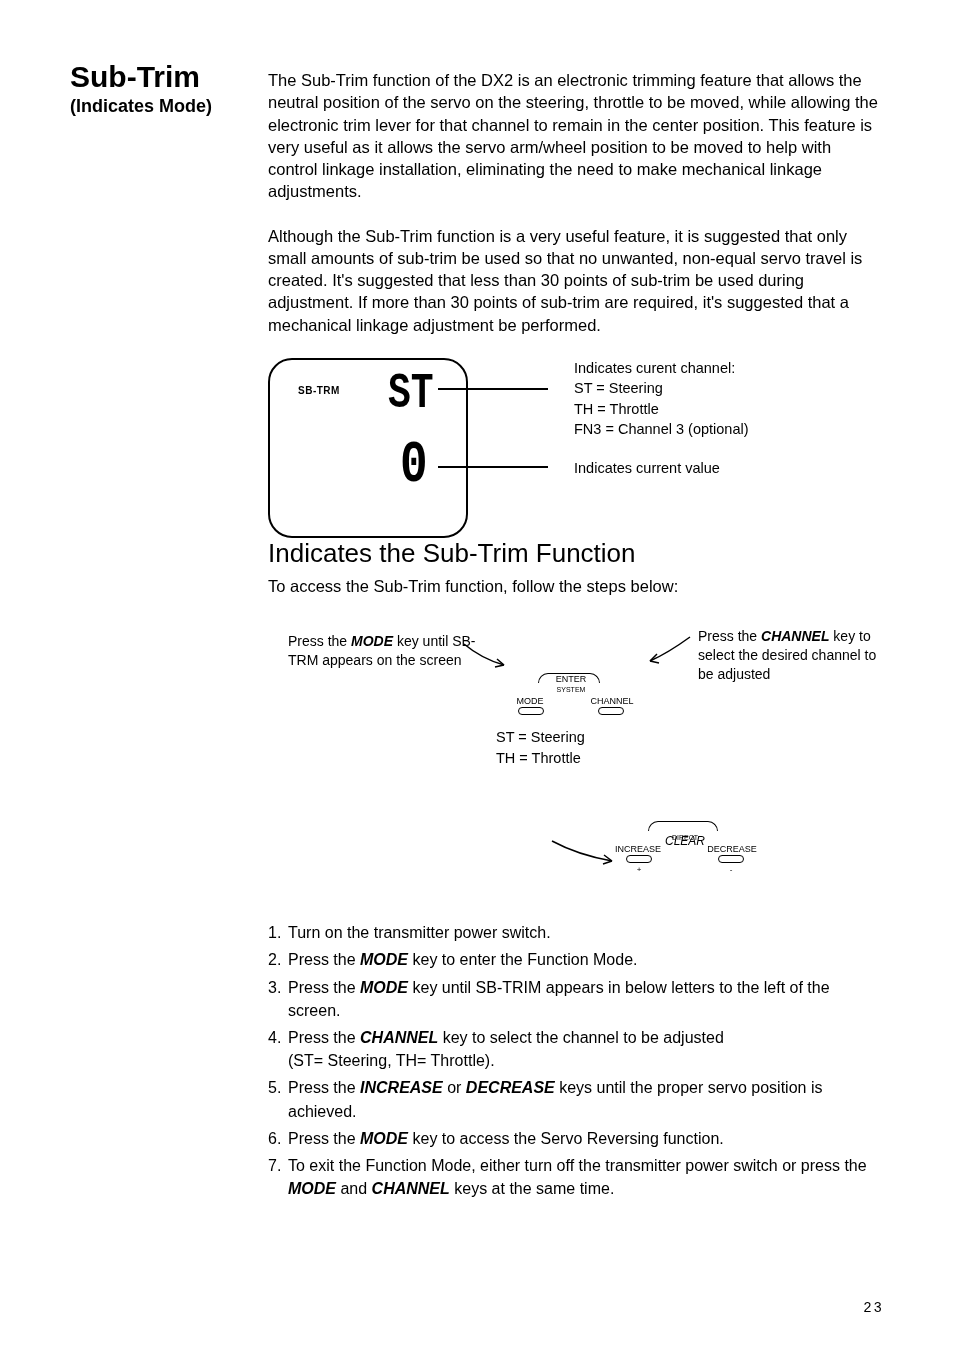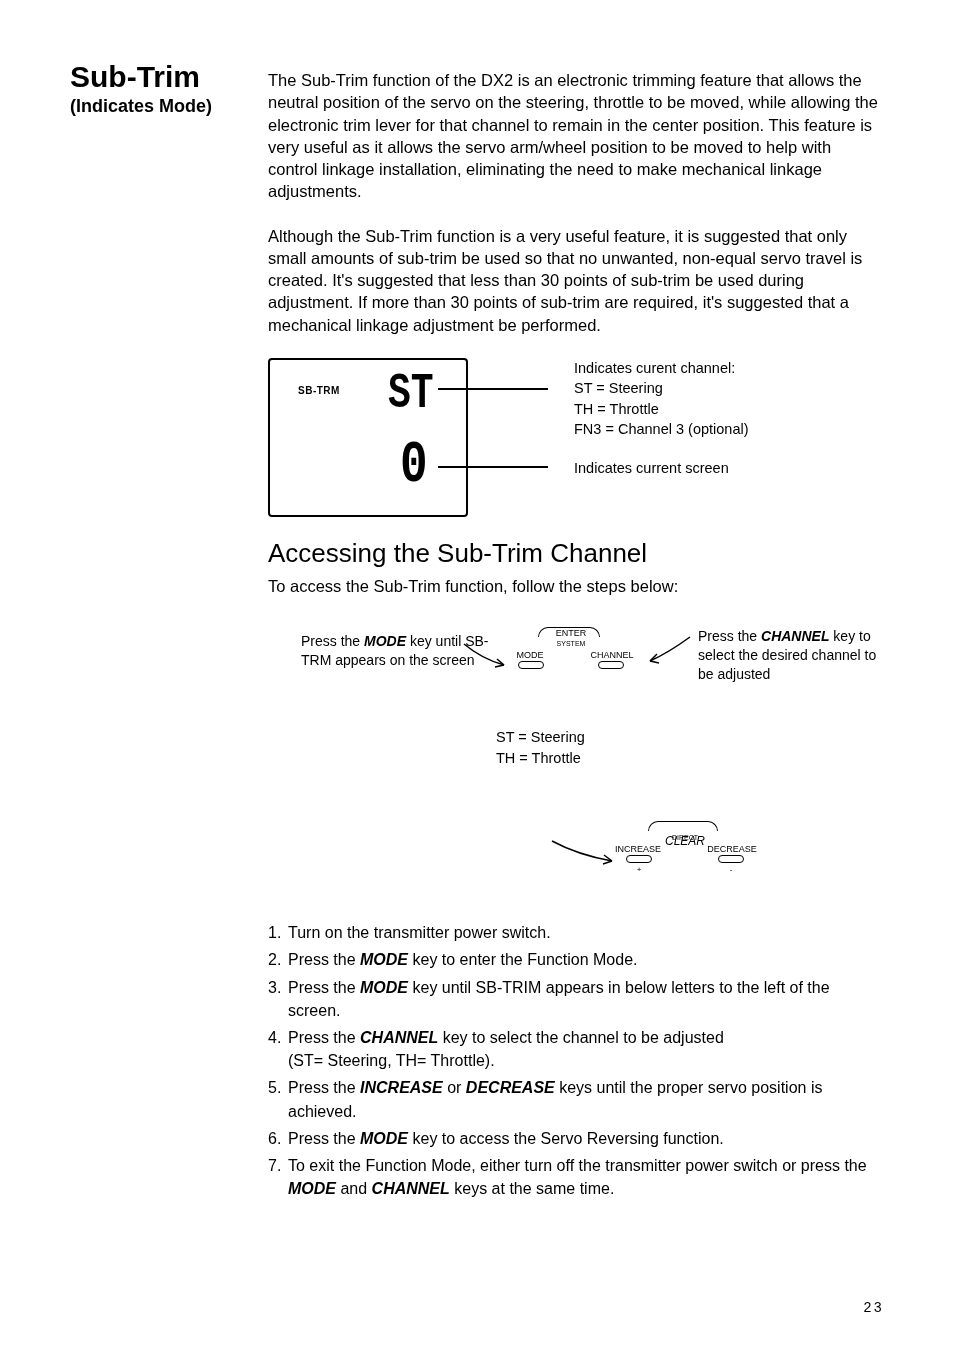--- a/index.html
+++ b/index.html
@@ -34,37 +34,37 @@
   .steps .step { display: flex; margin-bottom: 4px; }
   .steps .num { flex: 0 0 20px; }
   .steps .txt { flex: 1; }
   .bi { font-weight: bold; font-style: italic; }
   .page-num { position: absolute; bottom: 40px; right: 70px; font-family: Liberation Mono, monospace; font-size: 14px; letter-spacing:2px;}
 
   
   .lcd-wrap { position: relative; height: 160px; margin: 6px 0 0 0;}
   .lcd {
     position: absolute; left: 0; top: 0;
-    width: 200px; height: 159px;
+    width: 200px; height: 180px;
     border: 2.5px solid #000;
-    border-radius: 4px;
+    border-radius: 24px;
   }
   .lcd-label { position: absolute; left: 28px; top: 24px; font-size: 10px; font-weight: bold; letter-spacing:0.5px;}
   .seg-st { position: absolute; left: 118px; top: 8px; font-size: 38px; font-weight:bold; font-family: "Courier New", monospace; transform: scaleY(1.3); }
   .seg-0  { position: absolute; left: 130px; top: 74px; font-size: 46px; font-weight:bold; font-family: "Courier New", monospace; transform: scaleY(1.3); }
   .lcd-line1 { position:absolute; left:170px; top:30px; width:110px; height:2px; background:#000;}
   .lcd-line2 { position:absolute; left:170px; top:108px; width:110px; height:2px; background:#000;}
   .lcd-cap { position:absolute; left:290px; font-size:14.5px; font-stretch:condensed; line-height:1.4;margin-left:16px;}
   .lcd-cap.top { top:0; }
   .lcd-cap.bot { top:100px; }
 
   
   .btn-block1 { position:relative; height:160px; margin-top:30px;}
   .btn-pair {
-    position:absolute; width:150px; height:60px;
+    position:absolute; width:150px; height:60px;margin-top:46px;
   }
   .btn-pair .bracket { position:absolute; top:0; left:42px; width:62px; height:10px; border:1.5px solid #000; border-bottom:none; border-radius:10px 10px 0 0;}
   .btn-pair .btop { position:absolute; top:0; font-size:9px; width:100%; text-align:center;}
   .btn-pair .bsys { position:absolute; top:12px; font-size:7px; width:100%; text-align:center;}
   .btn-pair .lbl { position:absolute; top:22px; font-size:9px; width:60px; text-align:center;}
   .btn-pair .lbl.l{ left:4px;} .btn-pair .lbl.r{ right:4px;}
   .btn-pair .pill { position:absolute; top:34px; width:26px; height:8px; border:1.5px solid #000; border-radius:5px;}
   .btn-pair .pill.l{ left:22px;} .btn-pair .pill.r{ right:22px;}
 
   .caption { position:absolute; font-size:14px; font-stretch:condensed; line-height:1.35; width:190px;}
@@ -105,28 +105,28 @@
         <div class="seg-0">0</div>
       </div>
       <div class="lcd-line1"></div>
       <div class="lcd-line2"></div>
       <div class="lcd-cap top">
         <div>Indicates curent channel:</div>
         <div>ST = Steering</div>
         <div>TH = Throttle</div>
         <div>FN3 = Channel 3 (optional)</div>
       </div>
-      <div class="lcd-cap bot">Indicates current screen</div>
-    </div>
-
-    <h2 class="section-h2">Accessing the Sub-Trim Channel</h2>
+      <div class="lcd-cap bot">Indicates current value</div>
+    </div>
+
+    <h2 class="section-h2">Indicates the Sub-Trim Function</h2>
     <div class="intro-sub">To access the Sub-Trim function, follow the steps below:</div>
 
     <div class="btn-block1">
-      <div class="caption" style="left:20px; top:5px;margin-left:13px;">
+      <div class="caption" style="left:20px; top:5px;">
         <span>Press the </span><span class="bi">MODE</span><span> key until SB-TRM appears on the screen</span>
       </div>
       <svg class="arrow-svg" style="left:194px; top:12px;" width="50" height="30">
         <path d="M2 5 Q 20 20 42 26" stroke="#000" stroke-width="1.5" fill="none"></path>
         <path d="M42 26 l-7 -6 M42 26 l-9 2" stroke="#000" stroke-width="1.5" fill="none"></path>
       </svg>
 
       <div class="btn-pair" style="left:228px; top:0;">
         <div class="btop">ENTER</div>
         <div class="bracket"></div>

